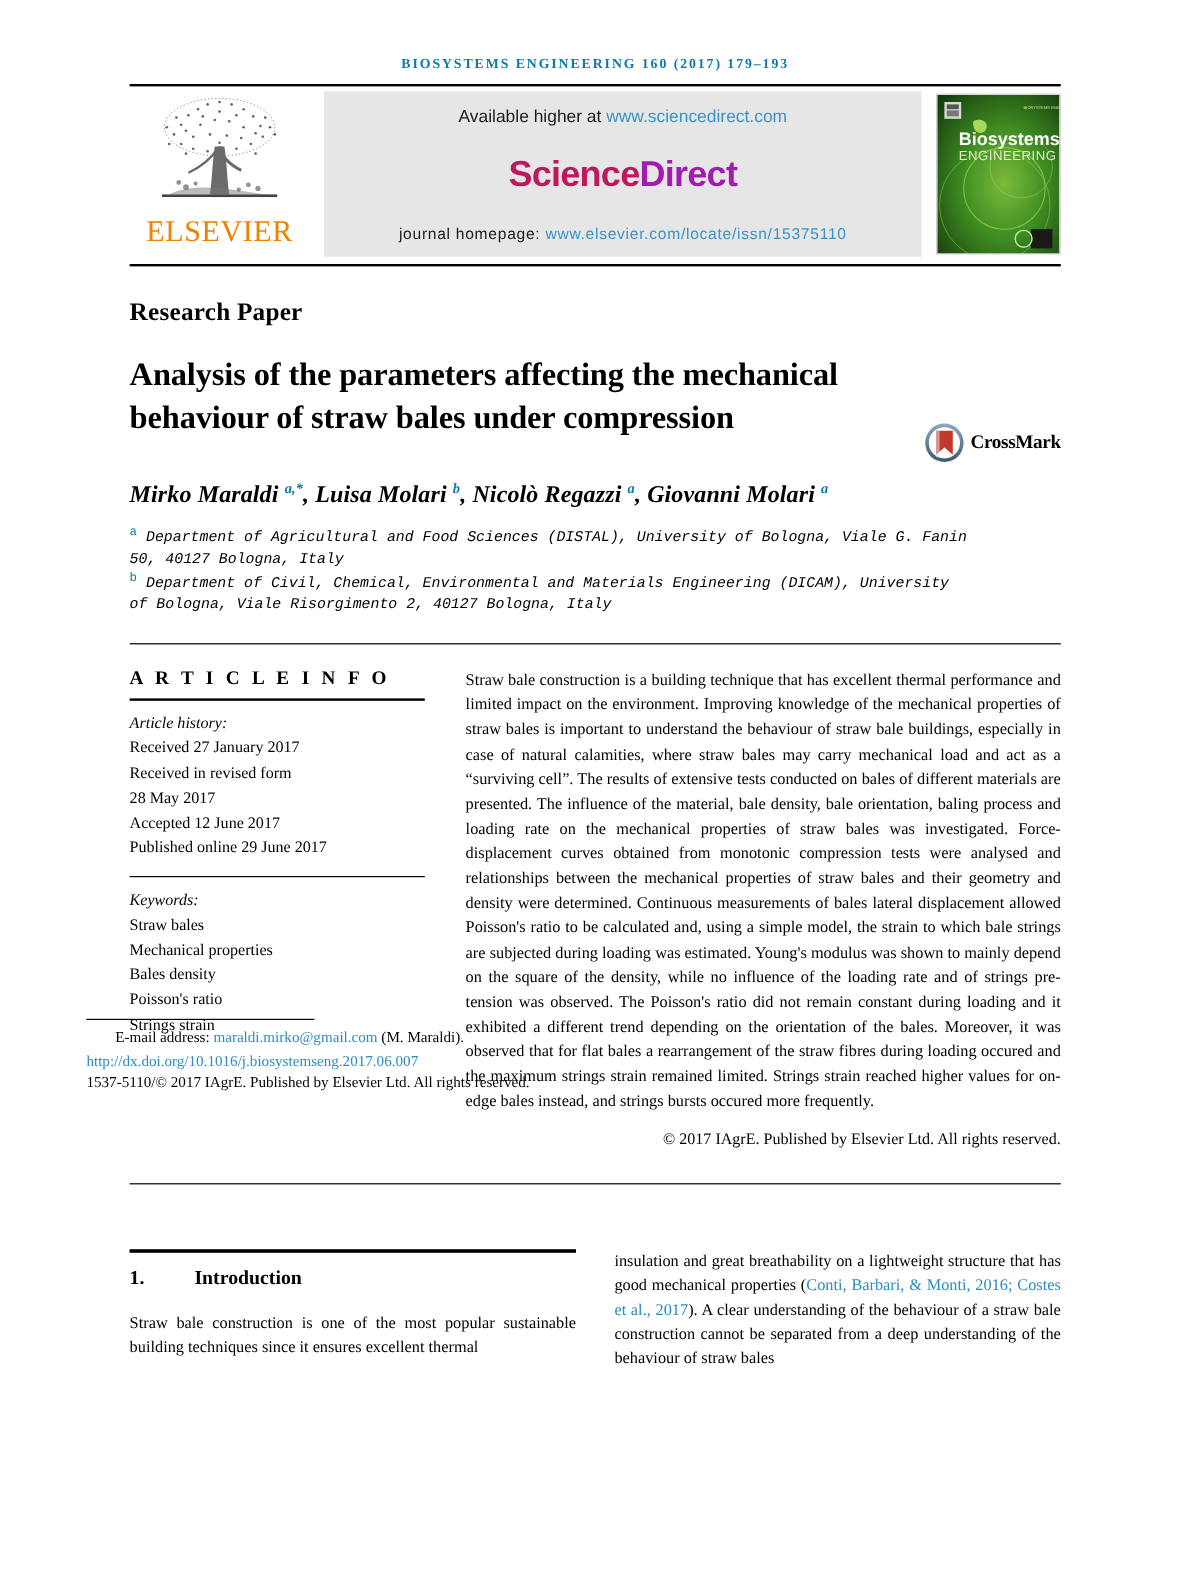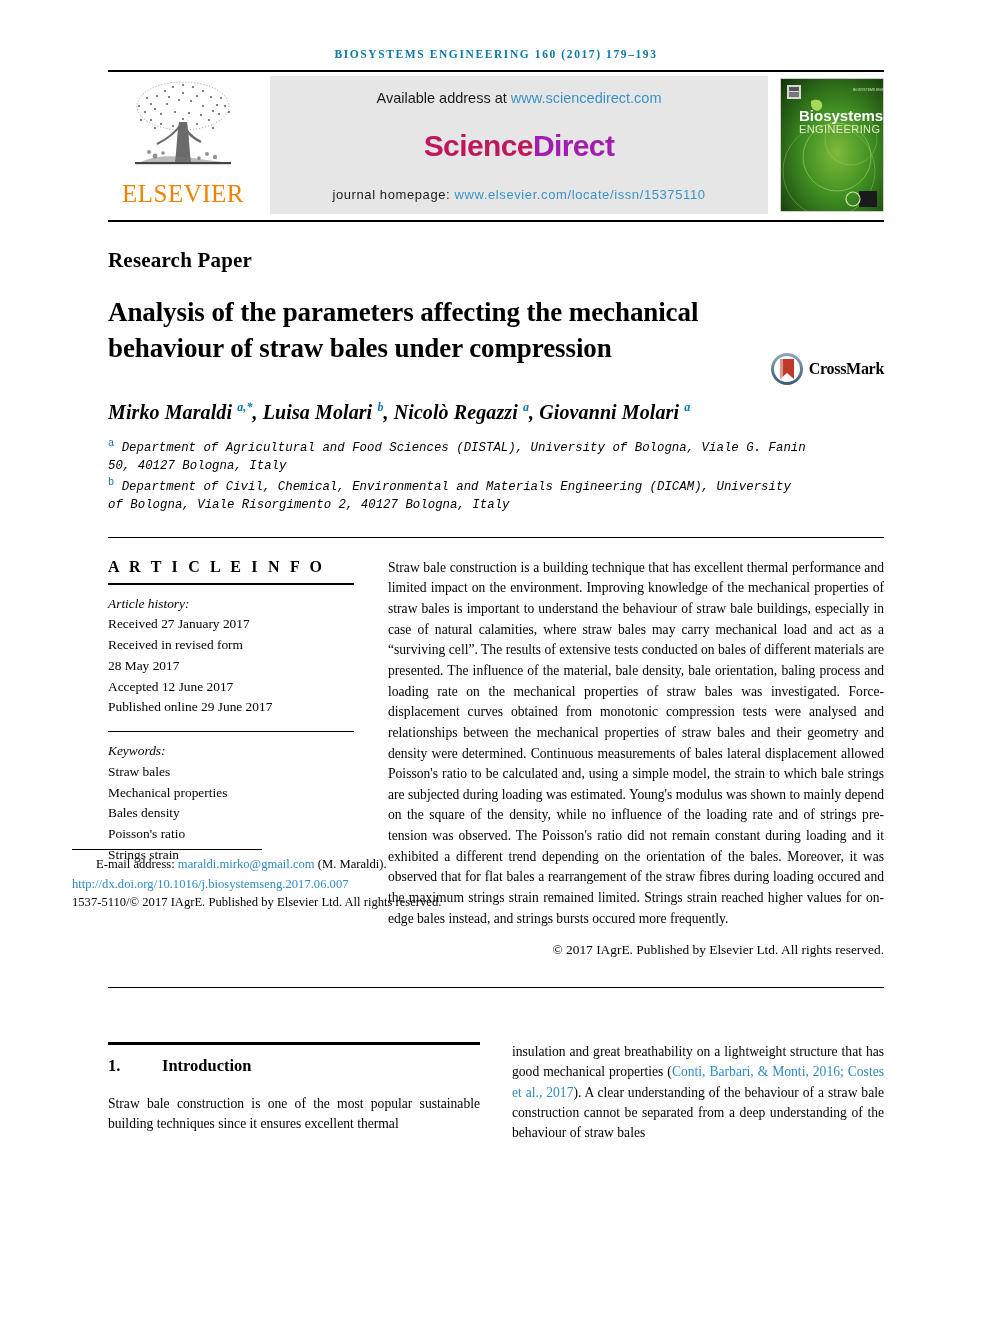--- a/index.html
+++ b/index.html
@@ -308,21 +308,21 @@
               <circle cx="94" cy="81" r="2.2"></circle>
               <circle cx="78" cy="82" r="1.8"></circle>
           </g>
         </g>
       </svg>
       <div class="elsevier-word">ELSEVIER</div>
     </div>
 
     <div class="sd-box">
       <div class="avail-line">
-        <span>Available address at </span><span class="url">www.sciencedirect.com</span>
+        <span>Available higher at </span><span class="url">www.sciencedirect.com</span>
       </div>
       <div class="sd-logo">
         <span class="sci">Science</span><span class="dir">Direct</span>
       </div>
       <div class="homepage-line">
         <span>journal homepage: </span><span class="url">www.elsevier.com/locate/issn/15375110</span>
       </div>
     </div>
 
     <div class="cover-thumb">

